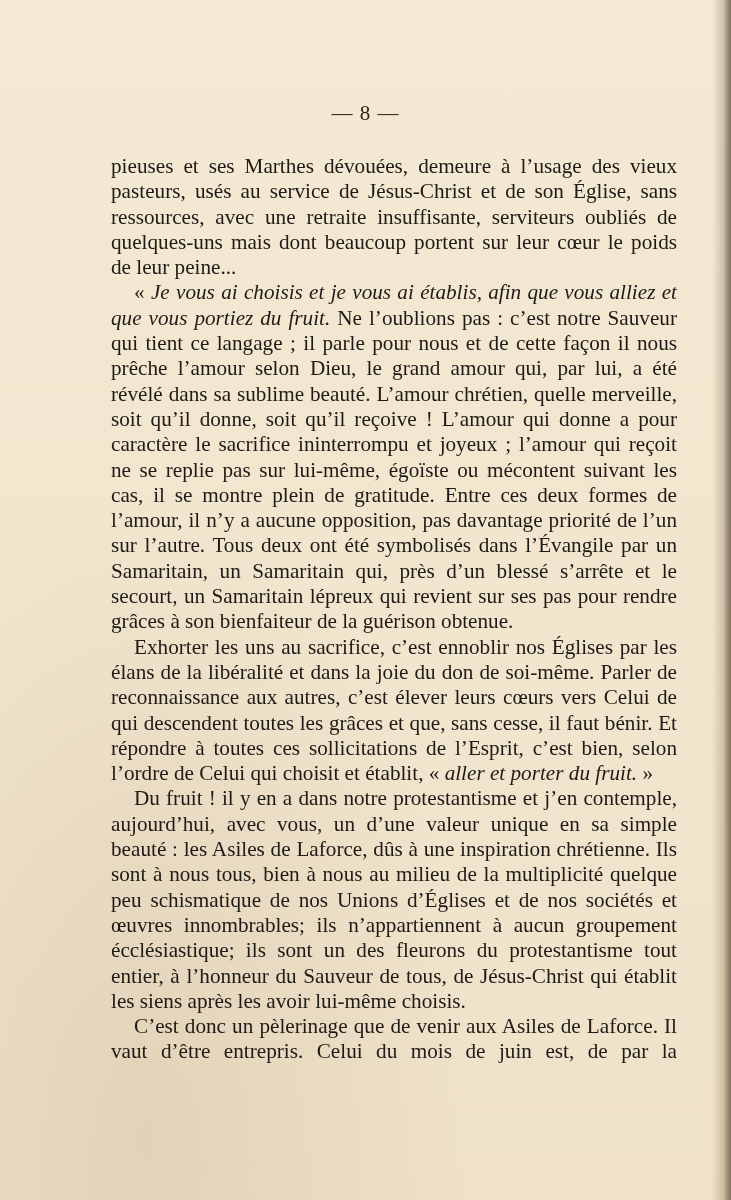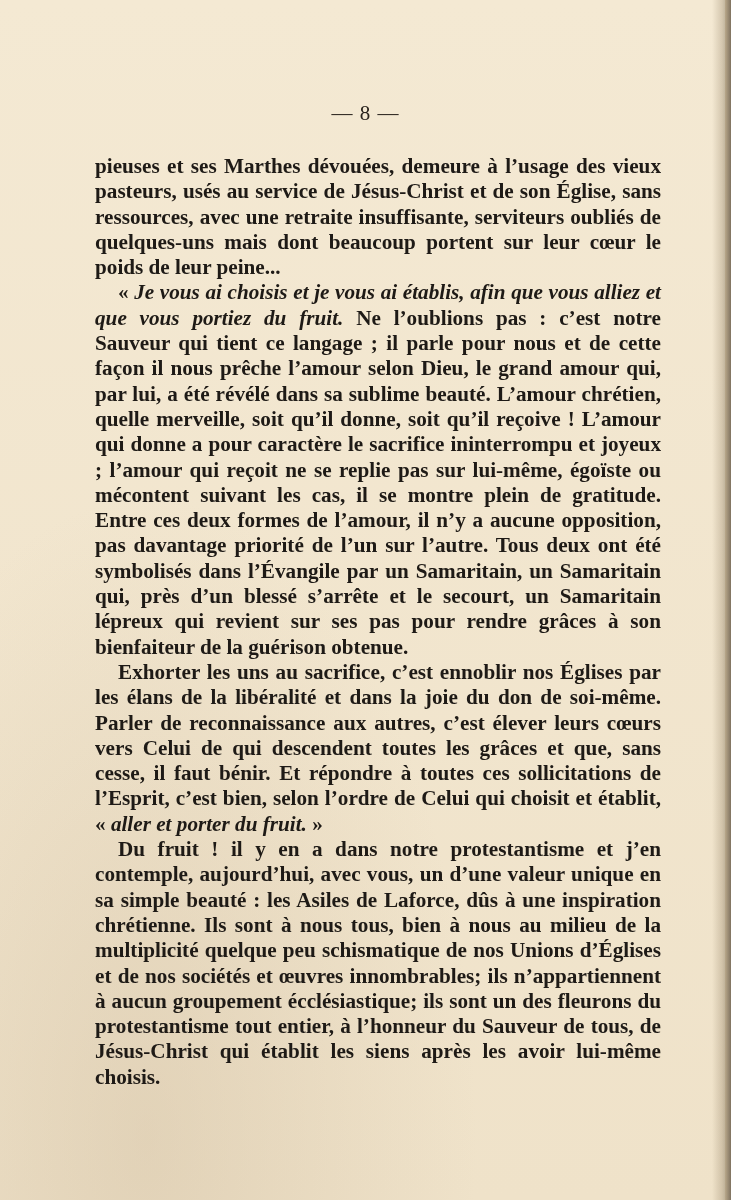--- a/index.html
+++ b/index.html
@@ -35,27 +35,26 @@
       top: 101px;
       left: 0;
       width: 731px;
       text-align: center;
       font-size: 21px;
       letter-spacing: 1px;
       color: #2a241e;
     }
     .text-block {
       position: absolute;
-      left: 95px;
+      left: 111px;
       top: 154px;
       width: 566px;
       font-size: 21.2px;
       line-height: 25.3px;
       text-align: justify;
-      font-weight: bold;
     }
     .text-block p {
       margin: 0;
       text-indent: 0;
     }
     .text-block p.indent {
       text-indent: 23px;
     }
     .text-block p.last-line-justify {
       text-align-last: justify;
@@ -74,14 +73,17 @@
 
   <div class="text-block">
     <p>
       <span>pieuses et ses Marthes dévouées, demeure à l’usage des vieux pasteurs, usés au service de Jésus-Christ et de son Église, sans ressources, avec une retraite insuffisante, serviteurs oubliés de quelques-uns mais dont beaucoup portent sur leur cœur le poids de leur peine...</span>
     </p>
     <p class="indent"><span>« </span><em>Je vous ai choisis et je vous ai établis, afin que vous alliez et que vous portiez du fruit.</em><span> Ne l’oublions pas : c’est notre Sauveur qui tient ce langage ; il parle pour nous et de cette façon il nous prêche l’amour selon Dieu, le grand amour qui, par lui, a été révélé dans sa sublime beauté. L’amour chrétien, quelle merveille, soit qu’il donne, soit qu’il reçoive ! L’amour qui donne a pour caractère le sacrifice ininterrompu et joyeux ; l’amour qui reçoit ne se replie pas sur lui-même, égoïste ou mécontent suivant les cas, il se montre plein de gratitude. Entre ces deux formes de l’amour, il n’y a aucune opposition, pas davantage priorité de l’un sur l’autre. Tous deux ont été symbolisés dans l’Évangile par un Samaritain, un Samaritain qui, près d’un blessé s’arrête et le secourt, un Samaritain lépreux qui revient sur ses pas pour rendre grâces à son bienfaiteur de la guérison obtenue.</span></p>
     <p class="indent"><span>Exhorter les uns au sacrifice, c’est ennoblir nos Églises par les élans de la libéralité et dans la joie du don de soi-même. Parler de reconnaissance aux autres, c’est élever leurs cœurs vers Celui de qui descendent toutes les grâces et que, sans cesse, il faut bénir. Et répondre à toutes ces sollicitations de l’Esprit, c’est bien, selon l’ordre de Celui qui choisit et établit, </span><span>« </span><em>aller et porter du fruit.</em><span> »</span></p>
     <p class="indent">
       <span>Du fruit ! il y en a dans notre protestantisme et j’en contemple, aujourd’hui, avec vous, un d’une valeur unique en sa simple beauté : les Asiles de Laforce, dûs à une inspiration chrétienne. Ils sont à nous tous, bien à nous au milieu de la multiplicité quelque peu schismatique de nos Unions d’Églises et de nos sociétés et œuvres innombrables; ils n’appartiennent à aucun groupement écclésiastique; ils sont un des fleurons du protestantisme tout entier, à l’honneur du Sauveur de tous, de Jésus-Christ qui établit les siens après les avoir lui-même choisis.</span>
     </p>
+    <p class="indent last-line-justify">
+      <span>C’est donc un pèlerinage que de venir aux Asiles de Laforce. Il vaut d’être entrepris. Celui du mois de juin est, de par la</span>
+    </p>
   </div>
 </div>
 
 </body></html>

